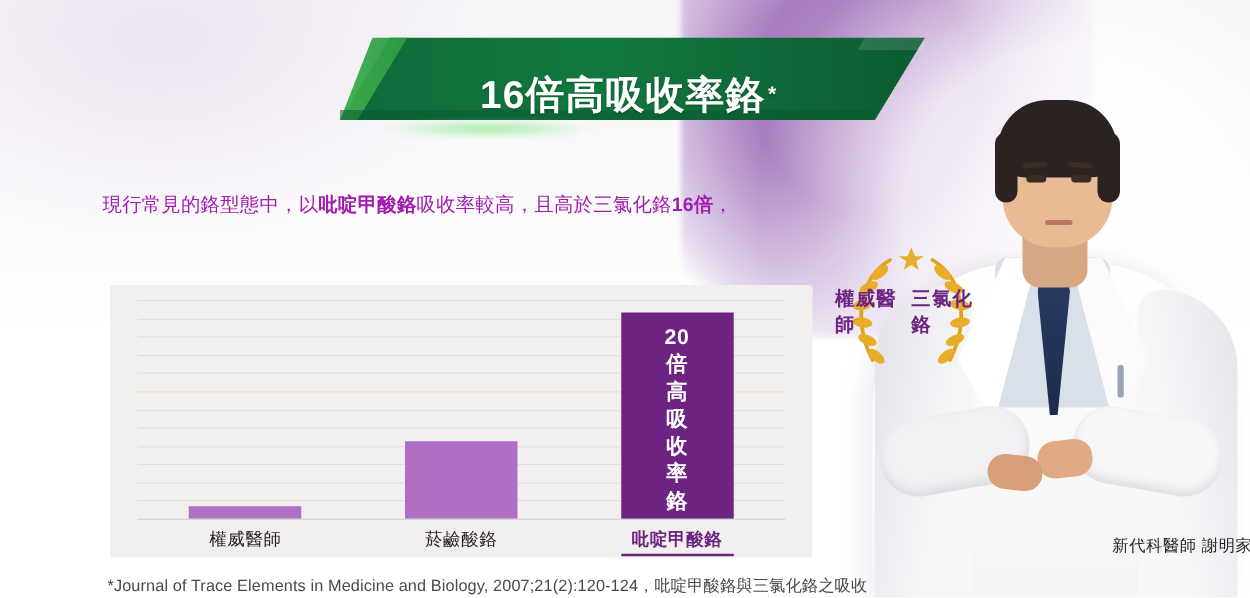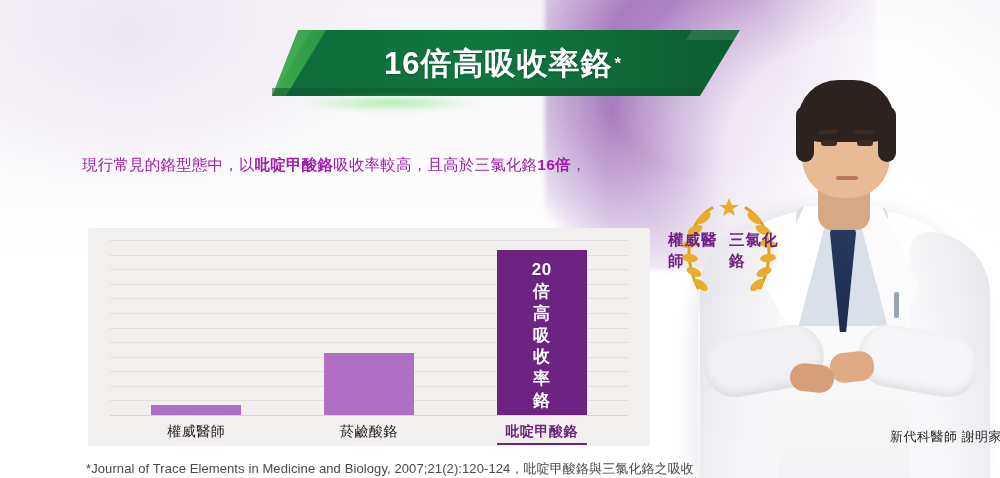--- a/index.html
+++ b/index.html
@@ -24,21 +24,21 @@
     position:absolute;left:-40px;top:-40px;width:420px;height:240px;
     background:radial-gradient(ellipse at 40% 30%, rgba(235,228,240,0.9) 0%, rgba(255,255,255,0) 70%);
   }
 
   
   .banner{
     position:absolute;left:272px;top:30px;width:468px;height:66px;
   }
   .banner svg{display:block;}
   .banner-text{
-    position:absolute;left:0;top:0;width:468px;height:68px;
+    position:absolute;left:0;top:12px;width:468px;height:68px;
     display:flex;align-items:center;justify-content:center;
     color:#ffffff;font-size:31px;font-weight:bold;letter-spacing:1px;
     text-shadow:0 1px 2px rgba(0,0,0,0.25);
     padding-right:6px;box-sizing:border-box;
   }
   .banner-text .star{font-size:17px;vertical-align:top;line-height:1.1;margin-left:2px;}
   .banner-glow{
     position:absolute;left:300px;top:96px;width:180px;height:14px;
     background:radial-gradient(ellipse at center, rgba(120,230,120,0.75) 0%, rgba(120,230,120,0.0) 70%);
     filter:blur(3px);

